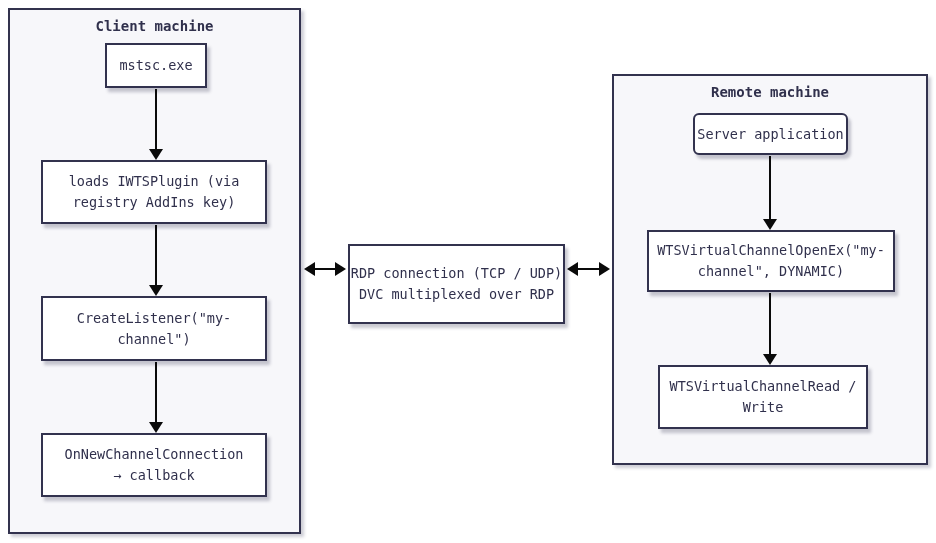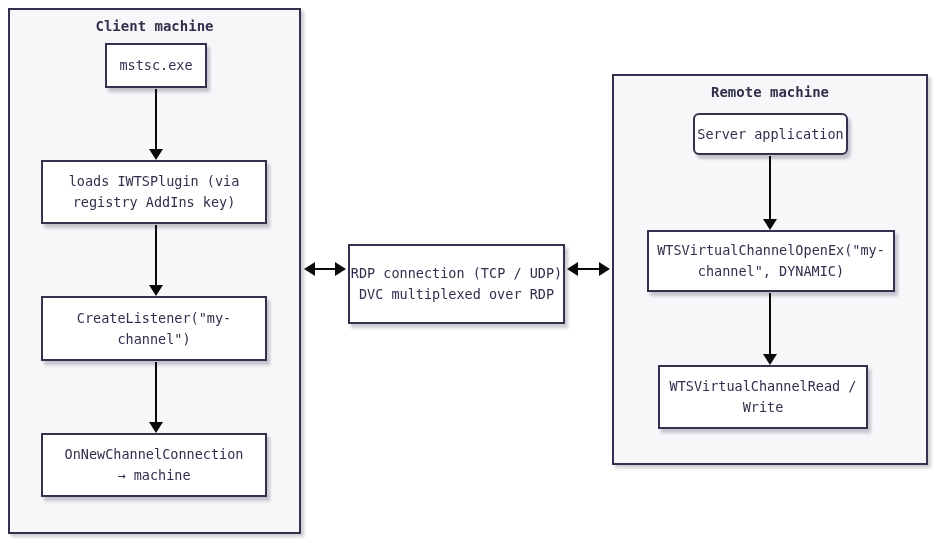--- a/index.html
+++ b/index.html
@@ -105,21 +105,21 @@
 
   <div class="node" style="left:105px; top:43px; width:102px; height:45px;">mstsc.exe</div>
 
   <div class="node" style="left:41px; top:160px; width:226px; height:64px;">loads IWTSPlugin (via
 registry AddIns key)</div>
 
   <div class="node" style="left:41px; top:296px; width:226px; height:65px;">CreateListener("my-
 channel")</div>
 
   <div class="node" style="left:41px; top:433px; width:226px; height:64px;">OnNewChannelConnection
-→ machine</div>
+→ callback</div>
 
   <div class="varrow" style="left:148px; top:89px; height:71px;">
     <div class="vline"></div>
     <div class="vhead"></div>
   </div>
 
   <div class="varrow" style="left:148px; top:225px; height:71px;">
     <div class="vline"></div>
     <div class="vhead"></div>
   </div>

